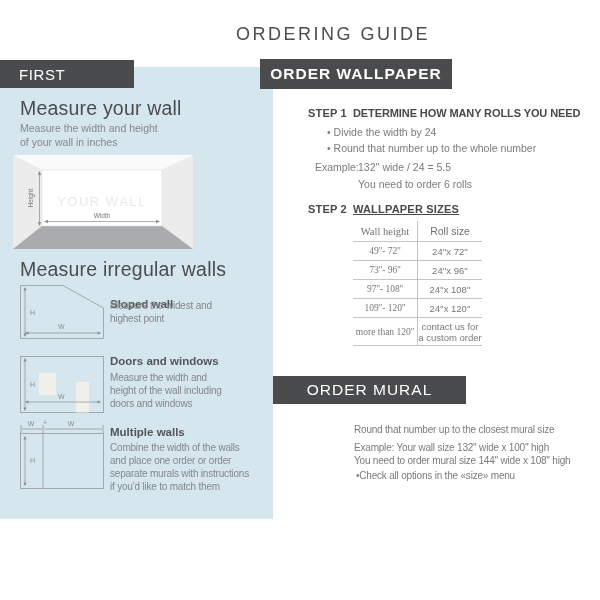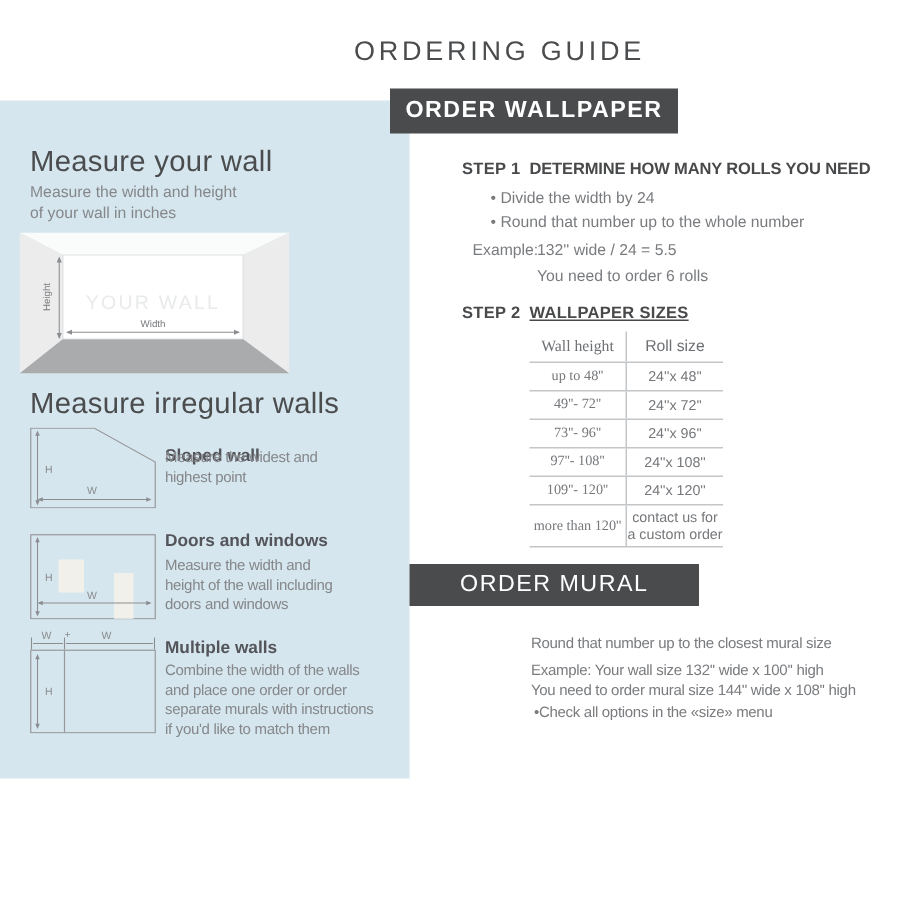--- a/index.html
+++ b/index.html
@@ -35,20 +35,23 @@
 </style>
 </head>
 <body>
 
 <div class="page">
 
   <div class="abs page-title">ORDERING GUIDE</div>
 
   <div class="abs panel"></div>
 
+  <div class="abs bar bar-first">
+    <span>FIRST</span>
+  </div>
 
   <div class="abs h1" style="left:20px;top:97px;">Measure your wall</div>
   <div class="abs body-txt" style="left:20px;top:122px;">Measure the width and height
 of your wall in inches</div>
 
   <svg class="abs" style="left:13px;top:155px;" width="180" height="94" viewBox="0 0 180 94">
     <polygon points="0,0 180,0 149,15 29,15" fill="#fafbfb"></polygon>
     <polygon points="0,0 29,15 29,71 0,94" fill="#ececed"></polygon>
     <polygon points="180,0 149,15 149,71 180,94" fill="#ececed"></polygon>
     <polygon points="0,94 29,71 149,71 180,94" fill="#a9abad"></polygon>
@@ -139,24 +142,20 @@
 
   <div class="abs step-label" style="left:308px;top:203px;">STEP 2</div>
   <div class="abs step-title" style="left:353px;top:203px;text-decoration:underline;">WALLPAPER SIZES</div>
 
   <div class="abs sizes-table">
     <div class="t-row t-head">
       <div class="t-c1">Wall height</div>
       <div class="t-c2">Roll size</div>
     </div>
     <div class="t-row t-data">
-      <div class="t-c1">up to 48''</div>
-      <div class="t-c2">24''x 48''</div>
-    </div>
-    <div class="t-row t-data">
       <div class="t-c1">49''- 72''</div>
       <div class="t-c2">24''x 72''</div>
     </div>
     <div class="t-row t-data">
       <div class="t-c1">73''- 96''</div>
       <div class="t-c2">24''x 96''</div>
     </div>
     <div class="t-row t-data">
       <div class="t-c1">97''- 108''</div>
       <div class="t-c2">24''x 108''</div>

